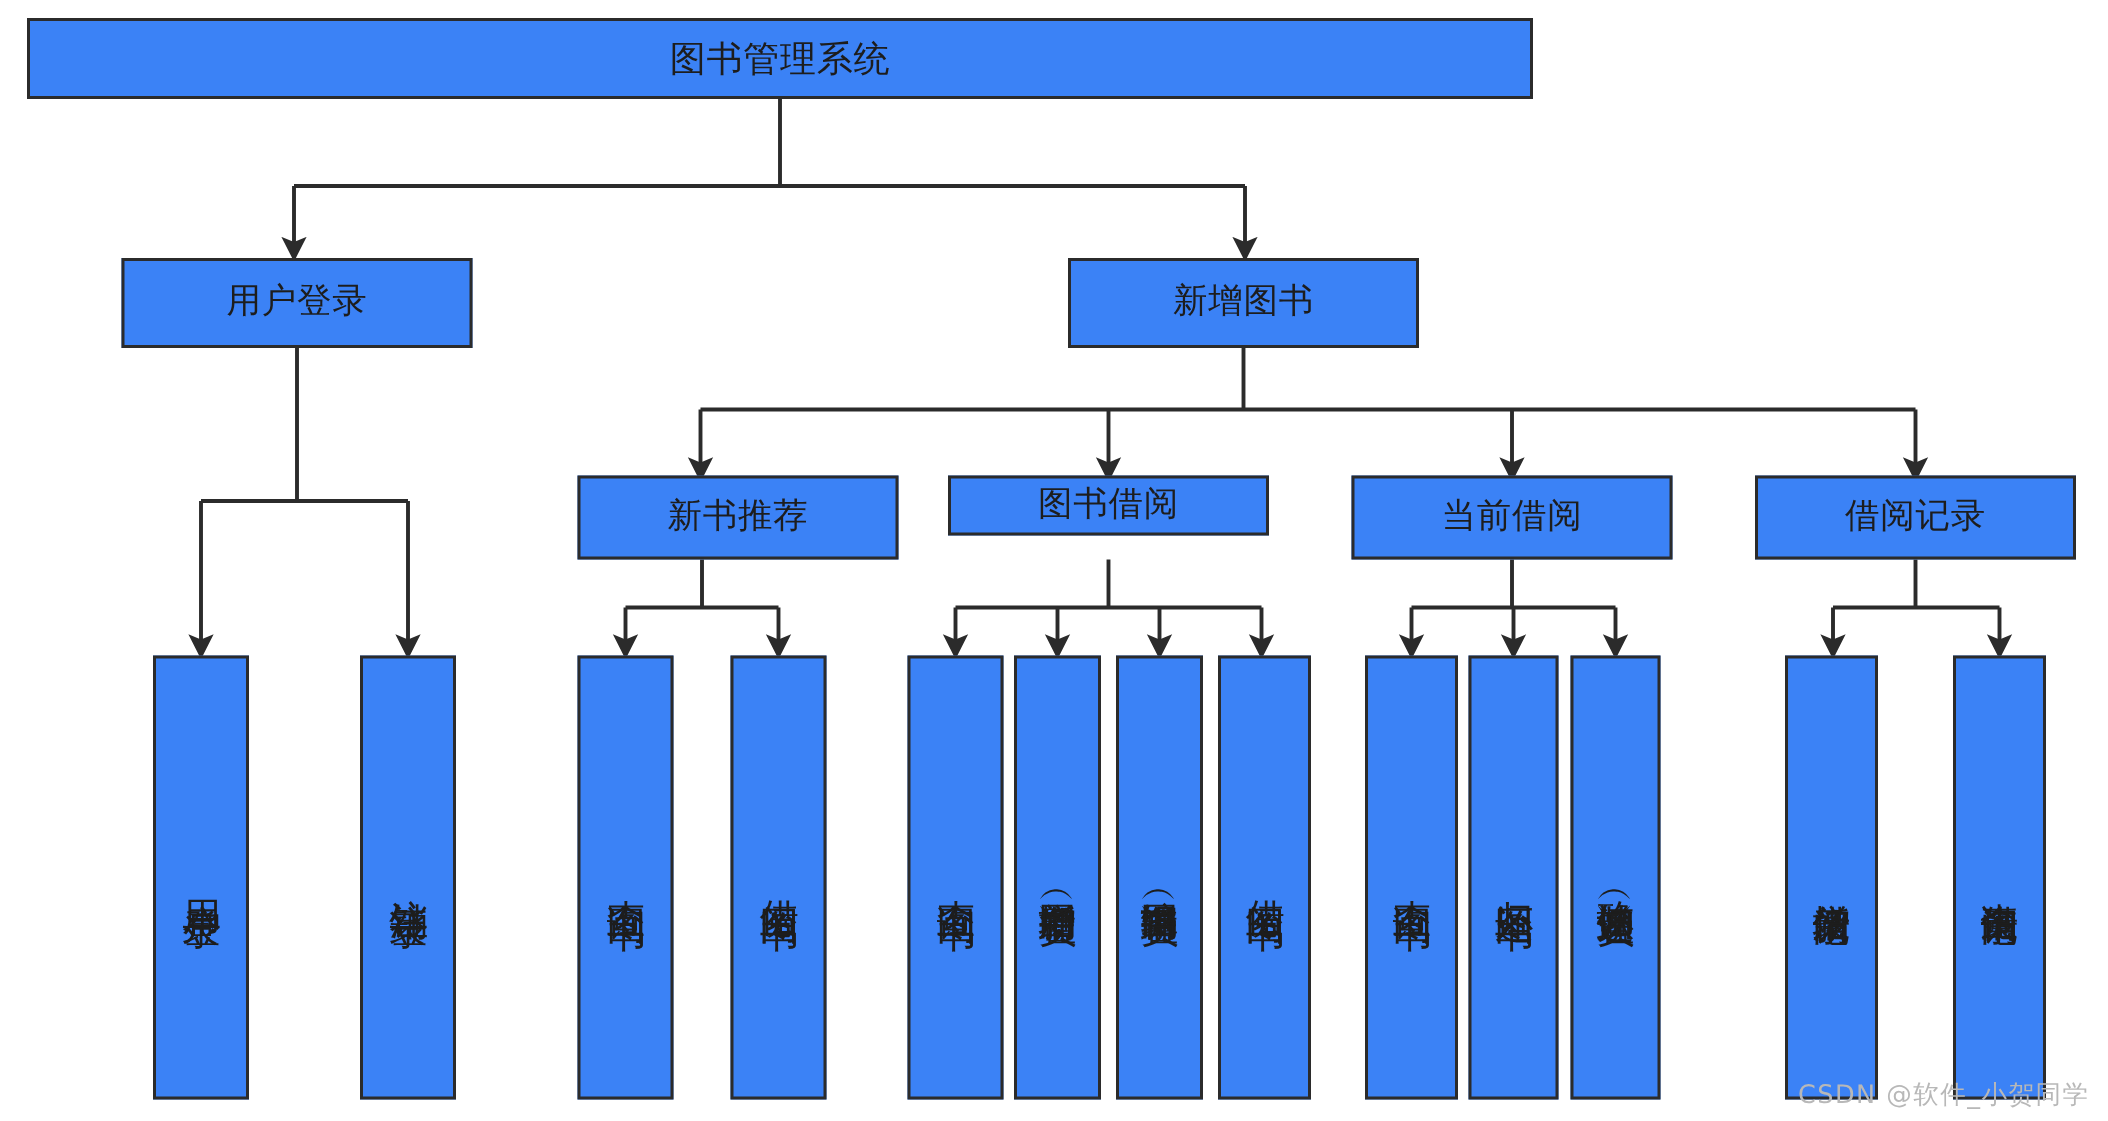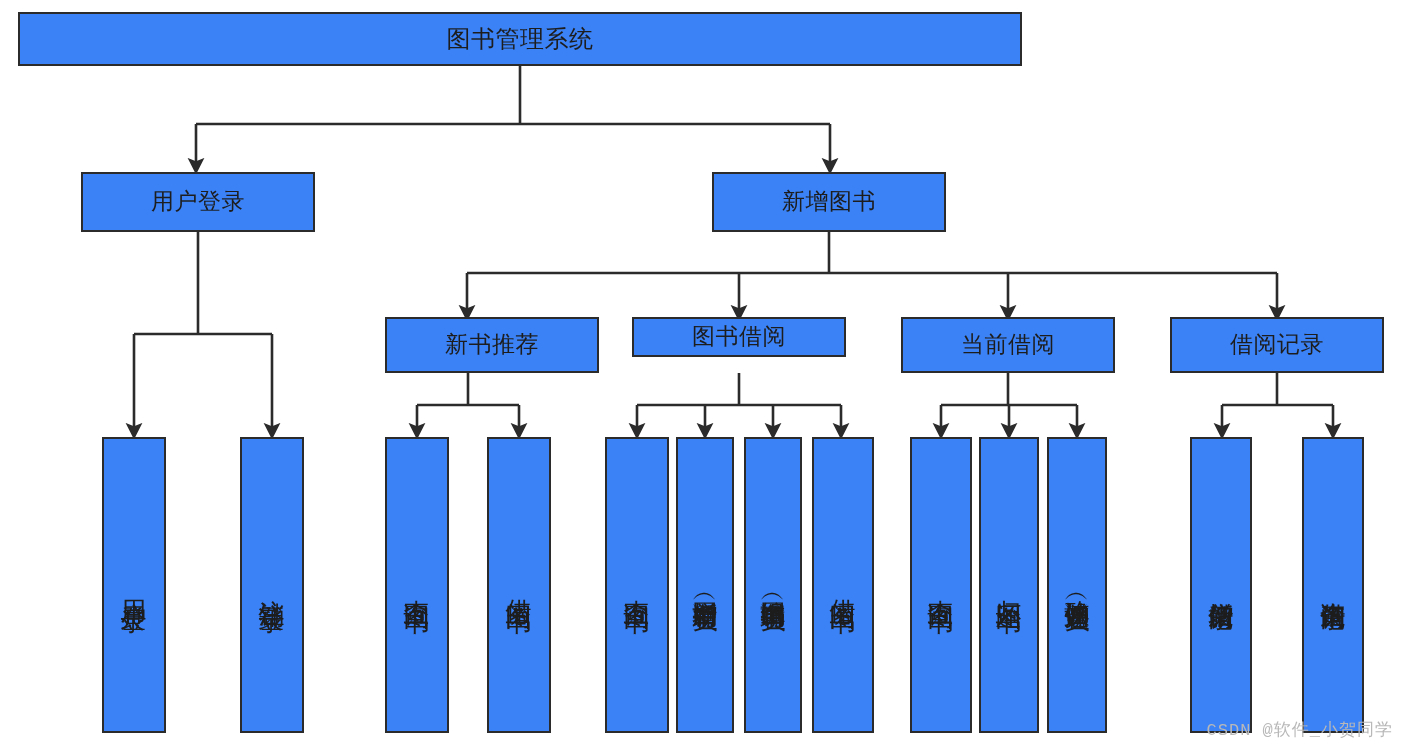--- a/index.html
+++ b/index.html
@@ -55,21 +55,20 @@
   .v-node.tight .lbl{font-size:25px;letter-spacing:1px;}
 
   .watermark{
     position:absolute;
     right:12px;bottom:6px;
     font-size:17px;
     color:#b8b8b8;
     letter-spacing:1px;
     white-space:nowrap;
     user-select:none;
-    font-family:Liberation Mono, monospace;
   }
 </style>
 </head>
 <body>
 
 <div id="canvas">
 
   <svg id="svg-layer" viewBox="0 0 1405 747" xmlns="http://www.w3.org/2000/svg">
     <defs>
       <marker id="arrow" viewBox="0 0 12 12" refX="5.2" refY="6" markerWidth="7.2" markerHeight="7.2" orient="auto-start-reverse">

